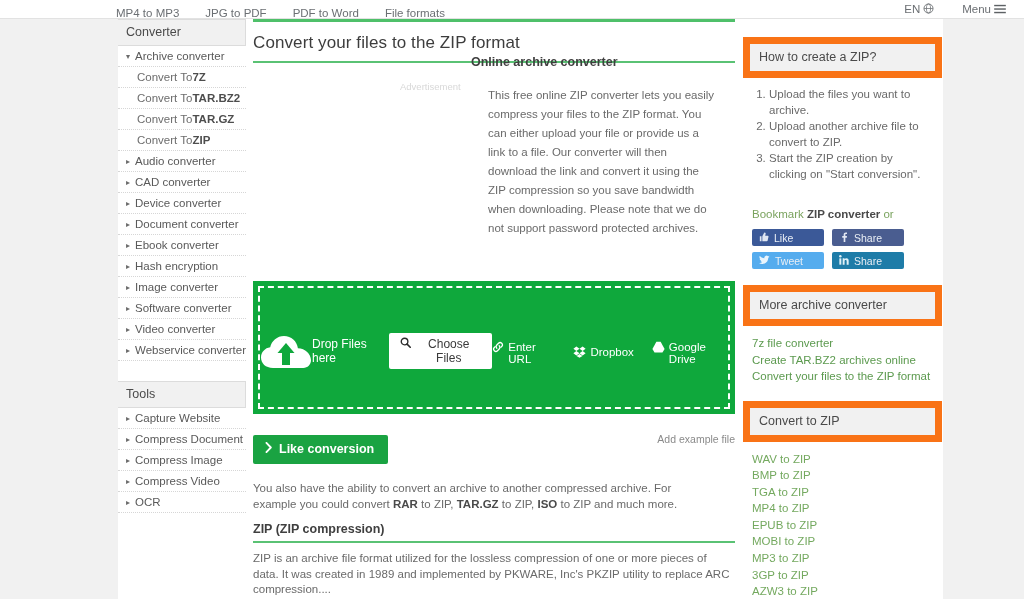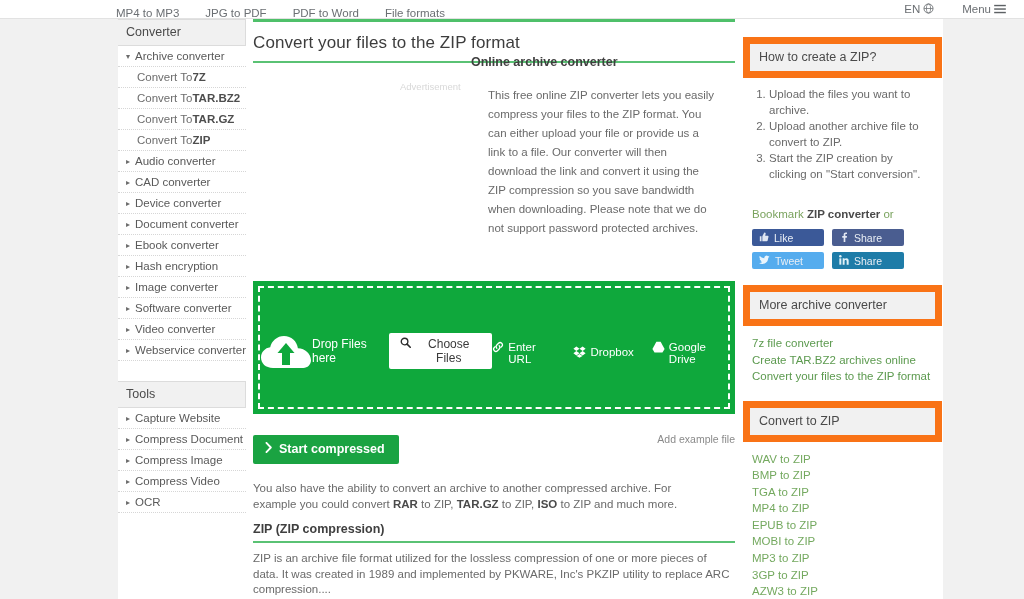--- a/index.html
+++ b/index.html
@@ -329,21 +329,21 @@
             <span>Google Drive</span>
           </a>
         </div>
       </div>
     </div>
 
     <button class="start-btn">
       <span><svg width="8" height="11" viewBox="0 0 8 12">
             <path d="M1.2 1 L6 6 L1.2 11" fill="none" stroke="#fff" stroke-width="2" stroke-linecap="round" stroke-linejoin="round"></path>
           </svg></span>
-      <span>Start compressed</span>
+      <span>Like conversion</span>
     </button>
     <a class="example-link">Add example file</a>
 
     <div class="alt-note">
       <span>You also have the ability to convert an archive to another compressed archive. For example you could convert </span><b>RAR</b><span> to ZIP, </span><b>TAR.GZ</b><span> to ZIP, </span><b>ISO</b><span> to ZIP and much more.</span>
     </div>
 
     <div class="fmt-block">
       <div class="fmt-title">ZIP (ZIP compression)</div>
       <div class="fmt-rule"></div>

